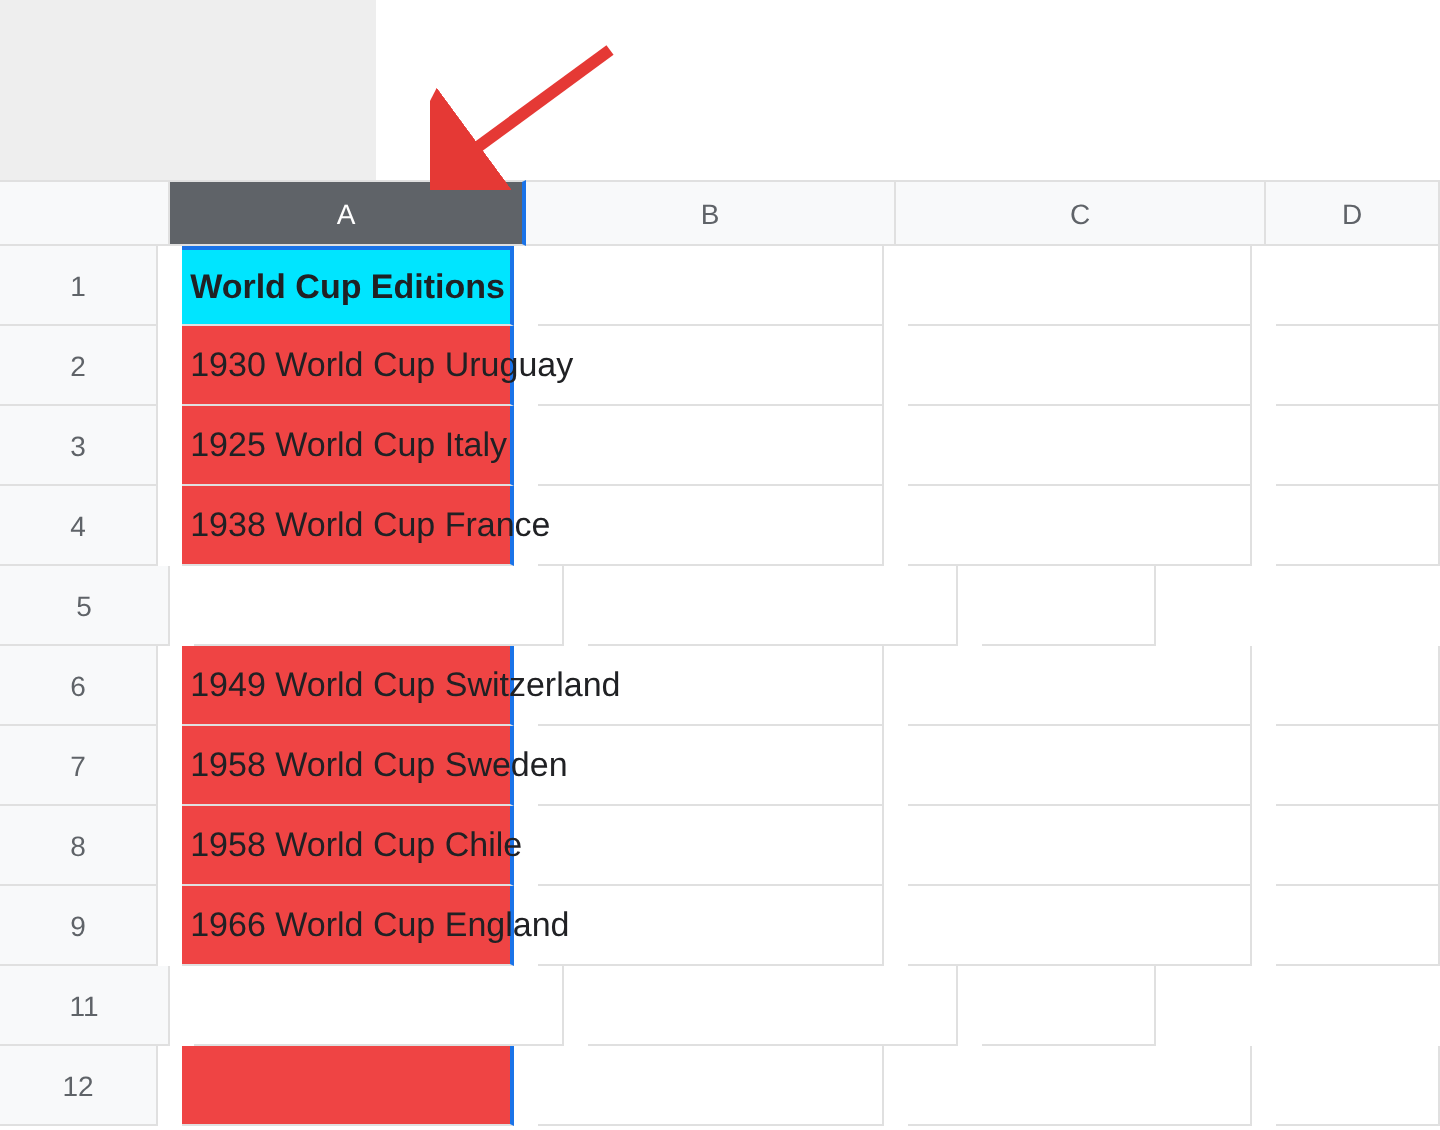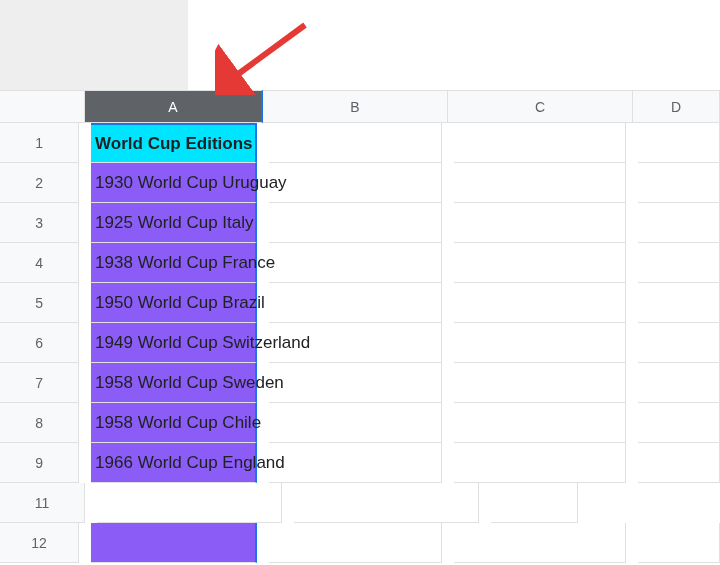--- a/index.html
+++ b/index.html
@@ -95,21 +95,21 @@
       margin-left: 12px;
     }
     .cell .overflow-text {
       position: absolute;
       left: 4px;
       white-space: nowrap;
       z-index: 1;
     }
     .cell-a {
       width: 178px;
-      background: #8b5cf6;
+      background: #ef4444;
       border-right: 2px solid #1a73e8;
     }
     .cell-b { width: 185px; }
     .cell-c { width: 185px; }
     .cell-d { width: 87px; }
     .header-highlight {
       background: #00e5ff !important;
       font-weight: bold;
     }
     .header-highlight .overflow-text {
@@ -179,23 +179,20 @@
     <div class="cell cell-a">
       <span class="overflow-text">1938 World Cup France</span>
     </div>
     <div class="cell cell-b"></div>
     <div class="cell cell-c"></div>
     <div class="cell cell-d"></div>
   </div>
 
   <div class="row">
     <div class="row-header">5</div>
-    <div class="cell cell-a">
-      <span class="overflow-text">1950 World Cup Brazil</span>
-    </div>
     <div class="cell cell-b"></div>
     <div class="cell cell-c"></div>
     <div class="cell cell-d"></div>
   </div>
 
   <div class="row">
     <div class="row-header">6</div>
     <div class="cell cell-a">
       <span class="overflow-text">1949 World Cup Switzerland</span>
     </div>

